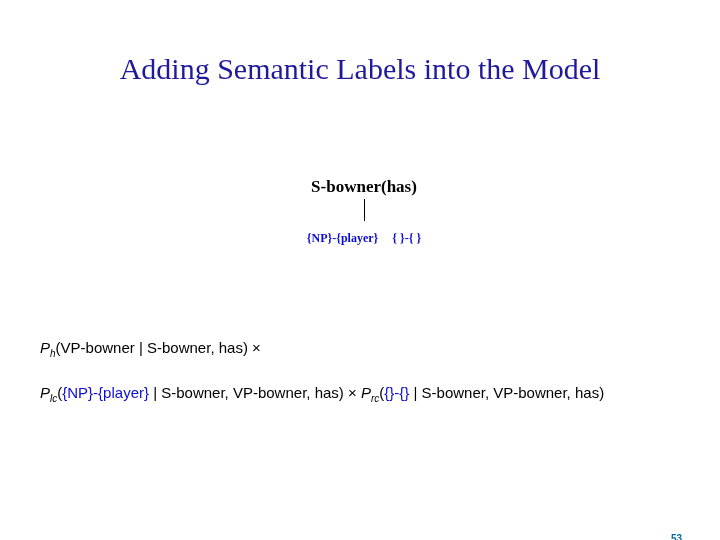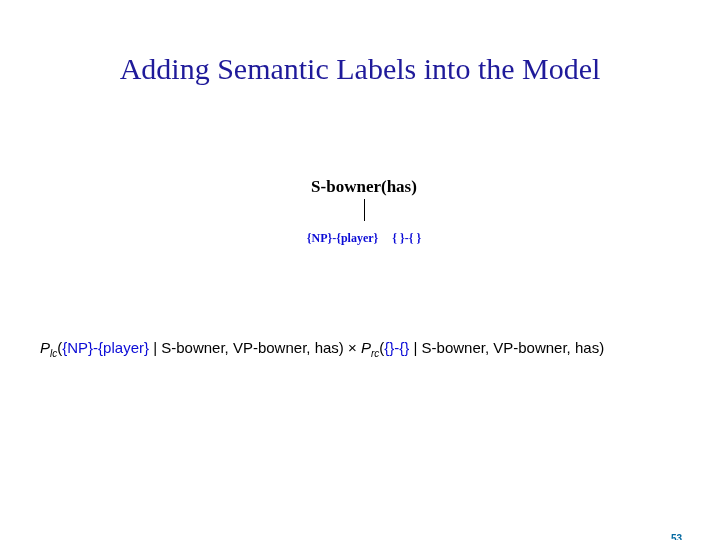--- a/index.html
+++ b/index.html
@@ -88,19 +88,22 @@
   <div class="tree">
     <div class="node-label">S-bowner(has)</div>
     <div class="edge"></div>
     <div class="leaf-row">
       <span class="blue">{NP}-{player}</span><span class="gap"></span><span class="blue">{ }-{ }</span>
     </div>
   </div>
 
   <div class="formulae">
     <div class="row">
+      <i>P</i><sub>h</sub><span>(VP-bowner | S-bowner, has) ×</span>
+    </div>
+    <div class="row">
       <i>P</i><sub>lc</sub><span>(</span><span class="blue">{NP}-{player}</span><span> | S-bowner, VP-bowner, has) × </span><i>P</i><sub>rc</sub><span>(</span><span class="blue">{}-{}</span><span> | S-bowner, VP-bowner, has)</span>
     </div>
   </div>
 
   <div class="page-num">53</div>
 
 </div>
 
 </body></html>

